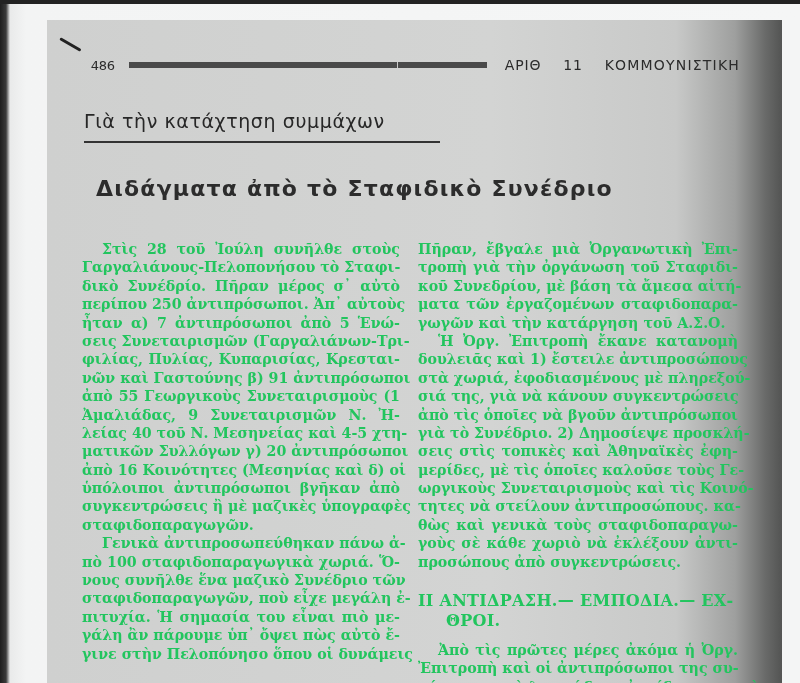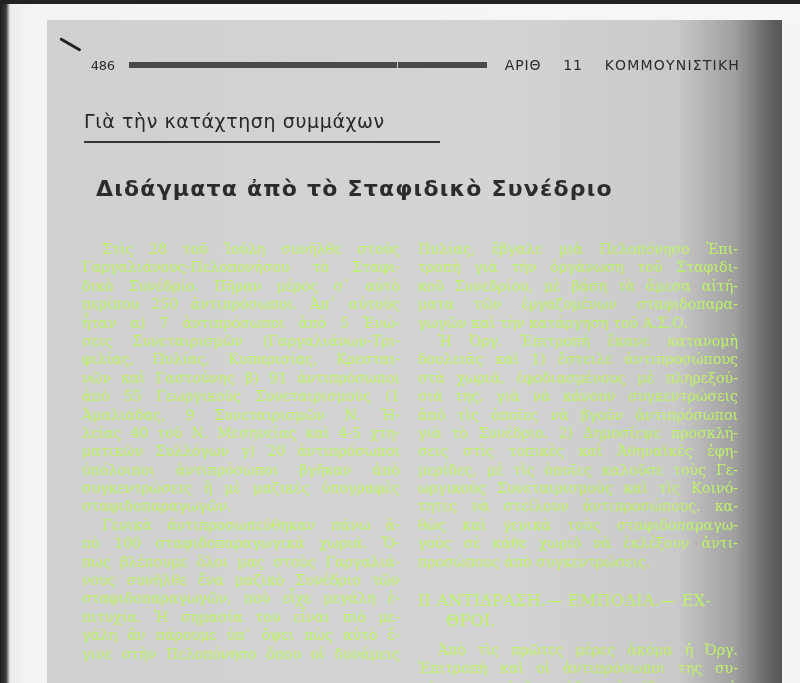--- a/index.html
+++ b/index.html
@@ -52,22 +52,23 @@
     .section-rule {
       position: absolute; left: 84px; top: 141px; width: 356px; height: 2px; background: #333;
     }
     .article-title {
       position: absolute; left: 96px; top: 176px;
       font-family: "DejaVu Sans", sans-serif; font-weight: bold; font-size: 22px;
       color: #2c2c2c; letter-spacing: 1.2px;
     }
     .column {
       position: absolute; top: 240px;
-      font-size: 14.2px; line-height: 18.4px; color: #bef264;
+      font-size: 14.2px; line-height: 18.4px; color: #22c55e;
       text-align: justify;
+      font-weight: bold;
     }
     .col-left { left: 82px; width: 318px; }
     .col-right { left: 418px; width: 320px; }
     .line { display: block; white-space: nowrap; text-align: justify; text-align-last: justify; height: 18.4px; overflow: visible; }
     .line.last { text-align-last: left; }
     .line.indent { padding-left: 20px; }
     .subhead {
       display: block; font-size: 16px; line-height: 20px; letter-spacing: 0.3px; margin-top: 20px;
     }
     .subhead .cont { display: block; padding-left: 28px; }
@@ -101,35 +102,35 @@
   <span class="line">δικὸ Συνέδρίο. Πῆραν μέρος σ᾽ αὐτὸ</span>
   <span class="line">περίπου 250 ἀντιπρόσωποι. Ἀπ᾽ αὐτοὺς</span>
   <span class="line">ἦταν α) 7 ἀντιπρόσωποι ἀπὸ 5 Ἑνώ-</span>
   <span class="line">σεις Συνεταιρισμῶν (Γαργαλιάνων-Τρι-</span>
   <span class="line">φιλίας, Πυλίας, Κυπαρισίας, Κρεσται-</span>
   <span class="line">νῶν καὶ Γαστούνης β) 91 ἀντιπρόσωποι</span>
   <span class="line">ἀπὸ 55 Γεωργικοὺς Συνεταιρισμοὺς (1</span>
   <span class="line">Ἀμαλιάδας, 9 Συνεταιρισμῶν Ν. Ἠ-</span>
   <span class="line">λείας 40 τοῦ Ν. Μεσηνείας καὶ 4-5 χτη-</span>
   <span class="line">ματικῶν Συλλόγων γ) 20 ἀντιπρόσωποι</span>
+  <span class="line">ἀπὸ 16 Κοινότητες (Μεσηνίας καὶ δ) οἱ</span>
   <span class="line">ὑπόλοιποι ἀντιπρόσωποι βγῆκαν ἀπὸ</span>
   <span class="line">συγκεντρώσεις ἢ μὲ μαζικὲς ὑπογραφὲς</span>
   <span class="line last">σταφιδοπαραγωγῶν.</span>
   <span class="line indent">Γενικὰ ἀντιπροσωπεύθηκαν πάνω ἀ-</span>
   <span class="line">πὸ 100 σταφιδοπαραγωγικὰ χωριά. Ὅ-</span>
-  <span class="line">πως βλέπουμε ὅλοι μας στοὺς Γαργαλιά-</span>
   <span class="line">νους συνῆλθε ἕνα μαζικὸ Συνέδριο τῶν</span>
   <span class="line">σταφιδοπαραγωγῶν, ποὺ εἶχε μεγάλη ἐ-</span>
   <span class="line">πιτυχία. Ἡ σημασία του εἶναι πιὸ με-</span>
   <span class="line">γάλη ἂν πάρουμε ὑπ᾽ ὄψει πὼς αὐτὸ ἔ-</span>
   <span class="line">γινε στὴν Πελοπόνησο ὅπου οἱ δυνάμεις</span>
 </div>
 
 <div class="column col-right">
-  <span class="line">Πυλίας, ἔβγαλε μιὰ Πελοπόνησο Ἐπι-</span>
+  <span class="line">Πῆραν, ἔβγαλε μιὰ Ὀργανωτικὴ Ἐπι-</span>
   <span class="line">τροπὴ γιὰ τὴν ὀργάνωση τοῦ Σταφιδι-</span>
   <span class="line">κοῦ Συνεδρίου, μὲ βάση τὰ ἄμεσα αἰτή-</span>
   <span class="line">ματα τῶν ἐργαζομένων σταφιδοπαρα-</span>
   <span class="line last">γωγῶν καὶ τὴν κατάργηση τοῦ Α.Σ.Ο.</span>
 
   <span class="line indent">Ἡ Ὀργ. Ἐπιτροπὴ ἔκανε κατανομὴ</span>
   <span class="line">δουλειᾶς καὶ 1) ἔστειλε ἀντιπροσώπους</span>
   <span class="line">στὰ χωριά, ἐφοδιασμένους μὲ πληρεξού-</span>
   <span class="line">σιά της, γιὰ νὰ κάνουν συγκεντρώσεις</span>
   <span class="line">ἀπὸ τὶς ὁποῖες νὰ βγοῦν ἀντιπρόσωποι</span>

